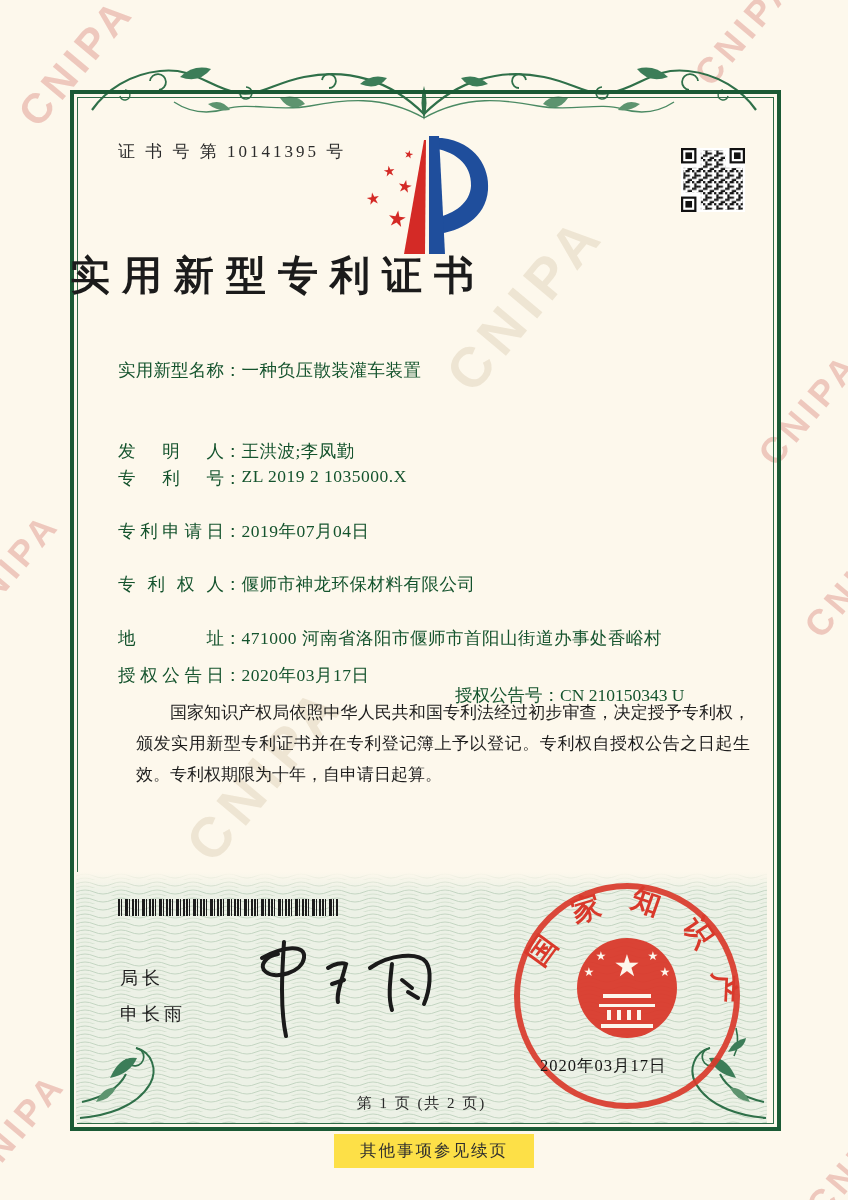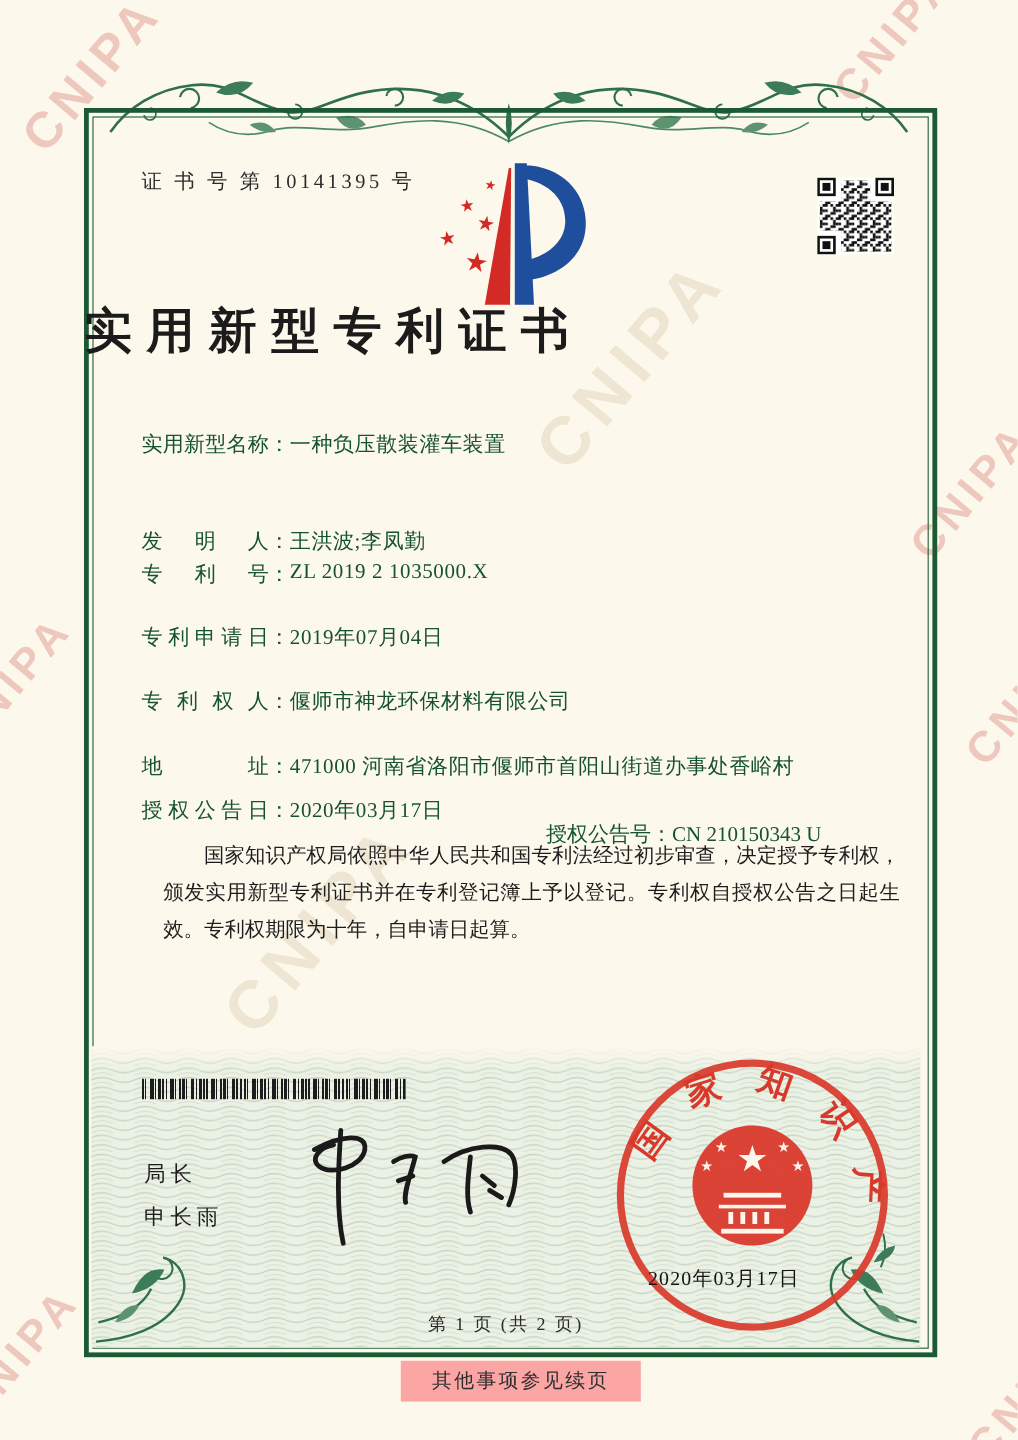--- a/index.html
+++ b/index.html
@@ -63,21 +63,21 @@
       #1c1c1c 14px 16px,transparent 16px 17px);
   }
   .officer-title{position:absolute;left:120px;top:966px;font-size:18px;letter-spacing:4px;color:#1c1c1c;}
   .officer-name{position:absolute;left:120px;top:1002px;font-size:18px;letter-spacing:4px;color:#1c1c1c;}
   .pageno{
     position:absolute;left:70px;top:1094px;width:703px;text-align:center;
     font-size:15px;letter-spacing:2px;color:#2a2a2a;
   }
   .note{
     position:absolute;left:334px;top:1134px;
-    background:#fca5a5;padding:6px 26px;font-size:16.5px;letter-spacing:2px;color:#2e2e2e;
+    background:#fde047;padding:6px 26px;font-size:16.5px;letter-spacing:2px;color:#2e2e2e;
     white-space:nowrap;
   }
   .seal-date{
     position:absolute;left:540px;top:1055px;font-size:16.5px;letter-spacing:1px;color:#141414;z-index:6;
   }
   svg{display:block;}
 </style>
 </head>
 <body>
 

